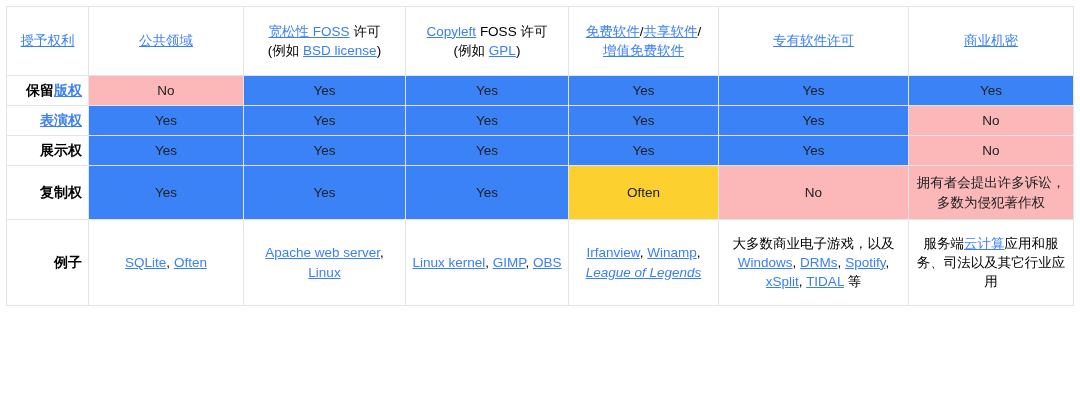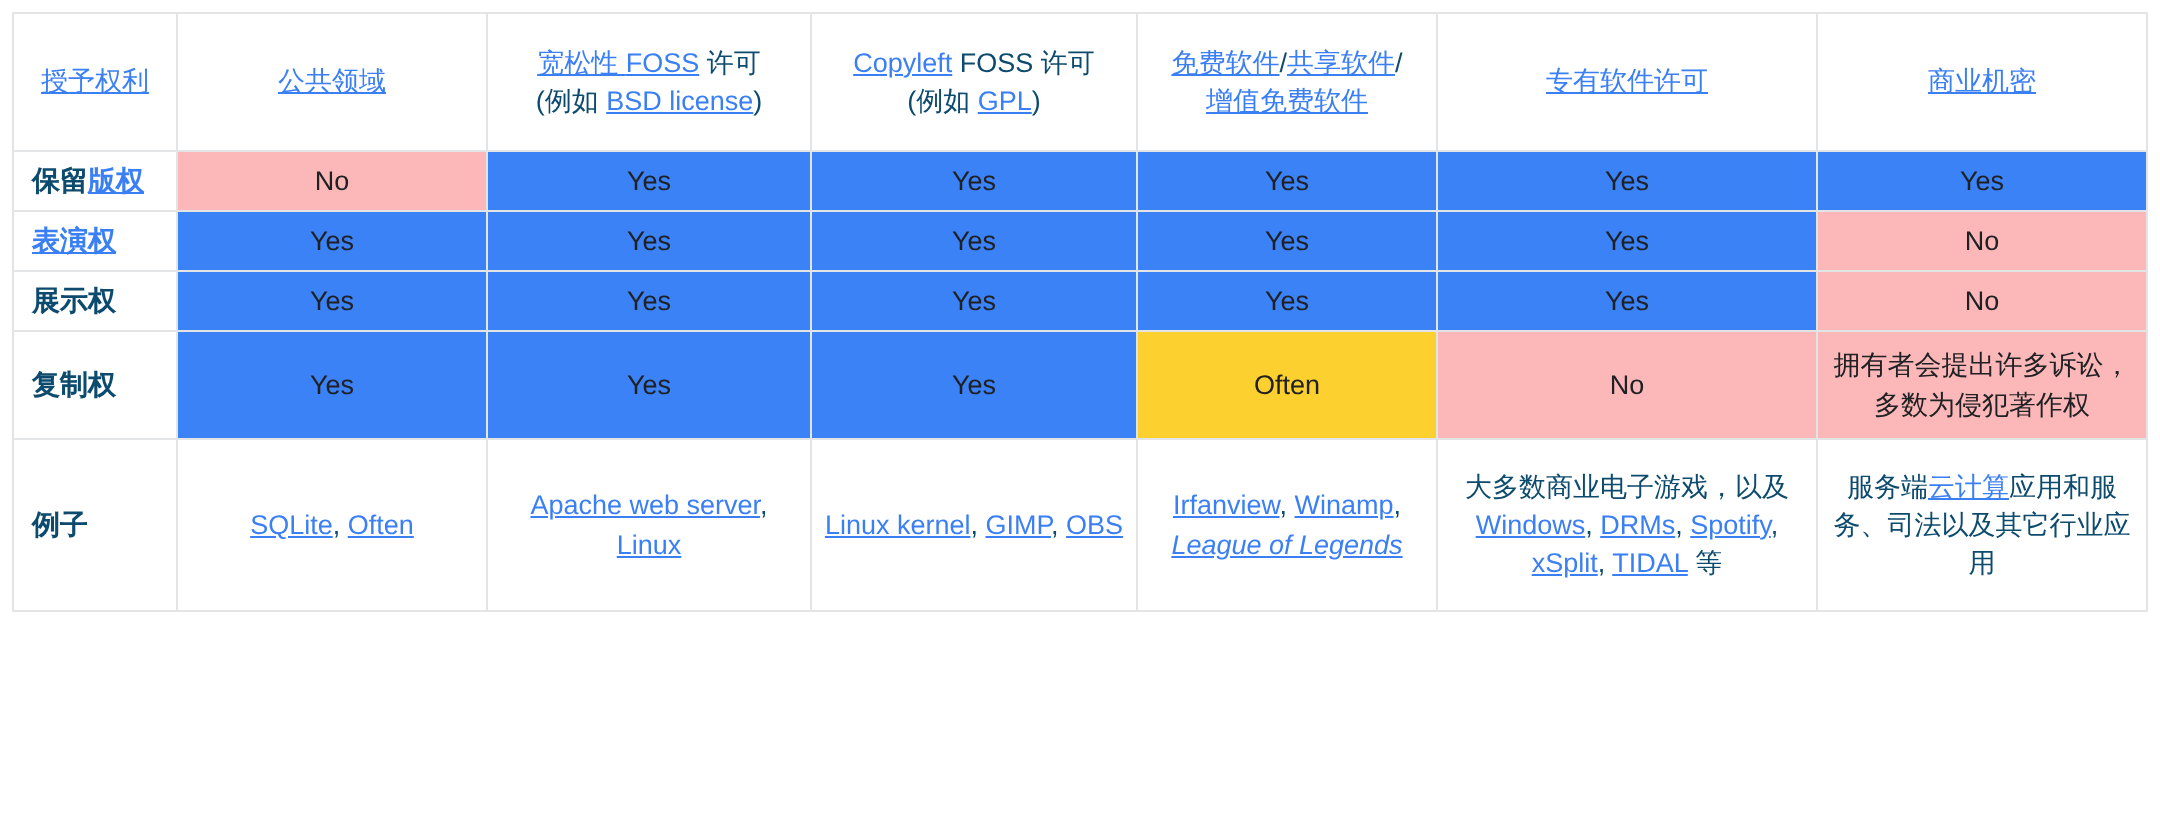--- a/index.html
+++ b/index.html
@@ -46,21 +46,21 @@
   }
   thead th {
     background: #ffffff;
     height: 60px;
     font-size: 13.5px;
     font-weight: bold;
   }
   thead th .hdr-line { display: block; white-space: nowrap; }
 
   tbody td.rowhead {
-    text-align: left;
+    text-align: right;
     background: #ffffff;
     font-weight: bold;
     font-size: 14px;
     padding-left: 9px;
     white-space: nowrap;
   }
   tbody tr.r-short td { height: 21px; }
   tbody tr.r-tall td  { height: 45px; }
   tbody tr.r-ex td    { height: 77px; }
 
@@ -76,21 +76,21 @@
     line-height: 1.5;
     font-size: 13.5px;
   }
 
   a.lnk {
     color: #3b7ff5;
     text-decoration: underline;
     cursor: pointer;
   }
   a.lnk.ital { font-style: italic; }
-  .blk { color: #0c4a6e; margin-top: 48px; }
+  .blk { color: #000000; margin-top: 48px; }
 </style>
 </head>
 <body>
 
 <div id="sheet">
   <table class="cmp">
     <colgroup>
       <col class="c0">
         <col class="c1">
         <col class="c2">

